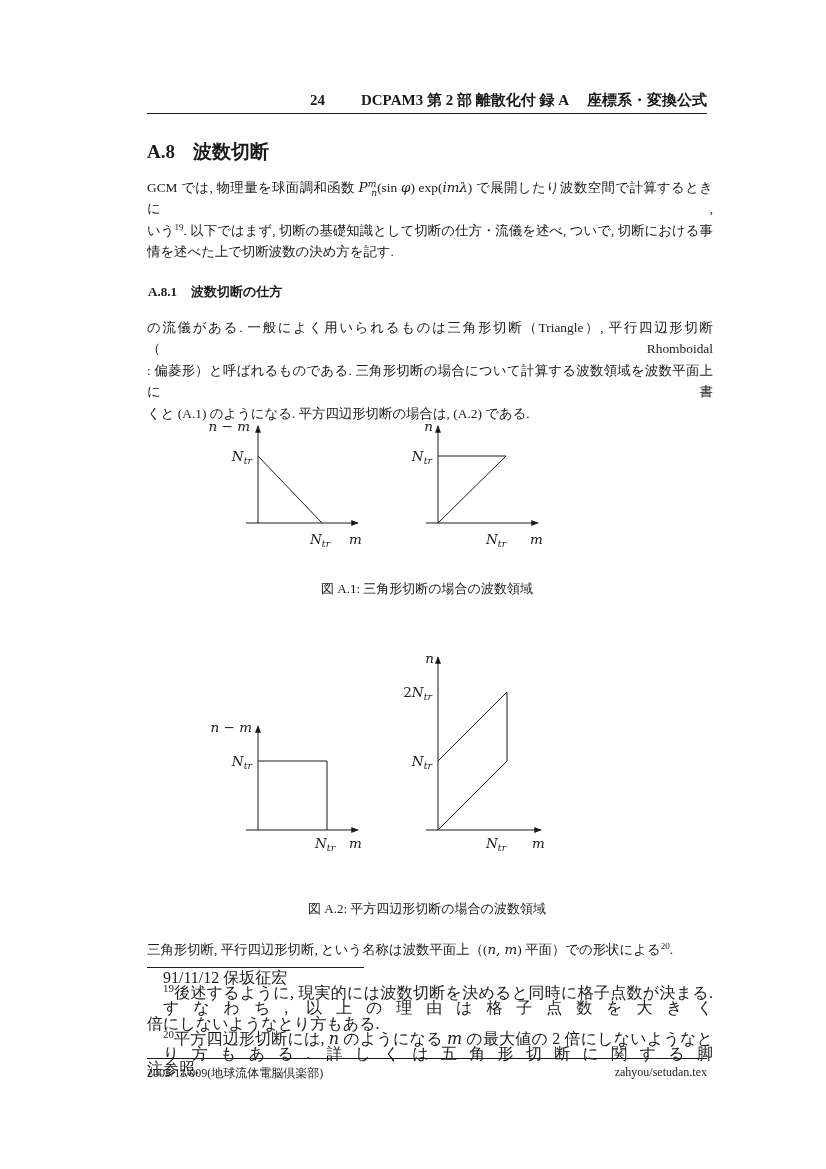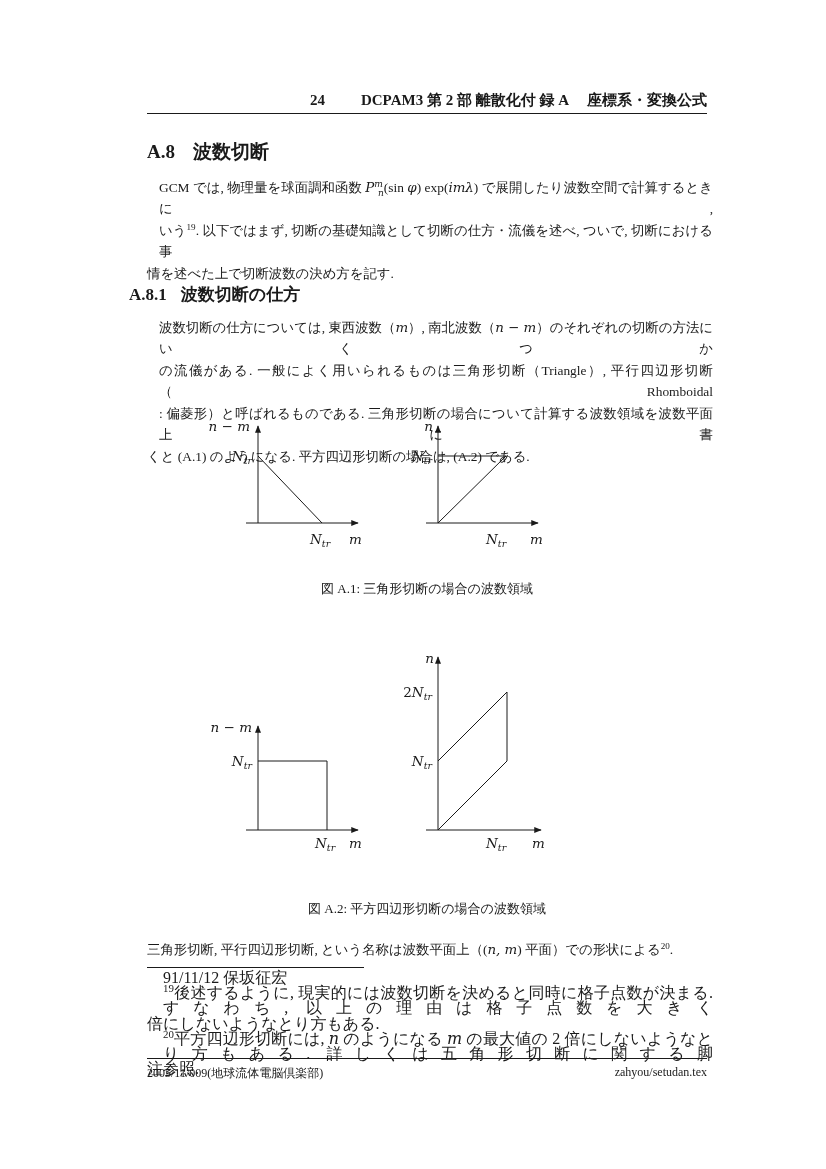--- a/index.html
+++ b/index.html
@@ -14,25 +14,25 @@
   sup{font-size:0.68em;vertical-align:super;line-height:0;}
   sub{font-size:0.68em;vertical-align:sub;line-height:0;}
   sup.it,sub.it{font-style:italic;}
   sup + sub{margin-left:-0.55em;}
   .rule{background:#1a1a1a;height:1px;}
   .header{left:147px;top:91px;width:560px;display:flex;justify-content:flex-end;font-size:15px;}
   .hleft .pagenum{display:inline-block;margin-right:36px;}
   .hright .applabel{display:inline-block;margin-right:18px;}
   .section-h{left:147px;top:139px;font-size:19px;}
   .section-h .num{display:inline-block;margin-right:18px;}
-  .subsection-h{left:129px;top:283px;font-size:17px;}
+  .subsection-h{left:148px;top:283px;font-size:13px;}
   .subsection-h .num{display:inline-block;margin-right:14px;}
   .para{left:147px;width:566px;font-size:13.4px;line-height:21.45px;}
   .line{min-height:21.45px;}
-  .line.j{text-align:justify;text-align-last:justify;margin-left:12px;}
+  .line.j{text-align:justify;text-align-last:justify;}
   .caption{left:147px;width:560px;text-align:center;font-size:13px;}
   .fnblock{left:147px;top:970px;width:570px;font-size:16px;line-height:15.2px;}
   .fnline{min-height:15.2px;}
   .fnline.ind{padding-left:16px;}
   .fnline.j{text-align:justify;text-align-last:justify;padding-right:4px;}
   .footer{left:147px;top:1065px;width:560px;display:flex;justify-content:space-between;font-size:12px;text-align:right;}
   svg text{font-family:"DejaVu Serif","Liberation Serif",serif;font-size:13.5px;fill:#1a1a1a;}
   svg .svgit{font-style:italic;}
   svg .svgsub{font-size:9.5px;font-style:italic;}
   svg .svgup{font-style:normal;}
@@ -58,21 +58,20 @@
   <div class="line j"><span>GCM では, 物理量を球面調和函数 </span><span class="it">P</span><sup class="it">m</sup><sub class="it">n</sub><span>(sin </span><span class="it">φ</span><span>) exp(</span><span class="it">imλ</span><span>) で展開したり波数空間で計算するときに,</span></div>
   <div class="line j"><span>いう</span><sup>19</sup><span>.  以下ではまず, 切断の基礎知識として切断の仕方・流儀を述べ, ついで, 切断における事</span></div>
   <div class="line"><span>情を述べた上で切断波数の決め方を記す.</span></div>
 </div>
 
 <div class="abs subsection-h b">
   <span class="num">A.8.1</span><span>波数切断の仕方</span>
 </div>
 
 <div class="abs para" style="top:317px;">
-  <div class="line j"><span>波数切断の仕方については, 東西波数（</span><span class="it">m</span><span>）, 南北波数（</span><span class="it">n − m</span><span>）のそれぞれの切断の方法にいくつか</span></div>
   <div class="line j"><span>の流儀がある. 一般によく用いられるものは三角形切断（Triangle）, 平行四辺形切断（Rhomboidal</span></div>
   <div class="line j"><span>: 偏菱形）と呼ばれるものである. 三角形切断の場合について計算する波数領域を波数平面上に書</span></div>
   <div class="line"><span>くと (A.1) のようになる. 平方四辺形切断の場合は, (A.2) である.</span></div>
 </div>
 
 <svg class="abs" style="left:200px;top:413px;" width="360" height="152" viewBox="0 0 360 152">
   <defs>
     <marker id="ah1" viewBox="0 0 10 10" refX="9" refY="5" markerWidth="7.5" markerHeight="7.5" orient="auto">
       <path d="M0,1 L10,5 L0,9 z" fill="#1a1a1a"></path>
     </marker>

